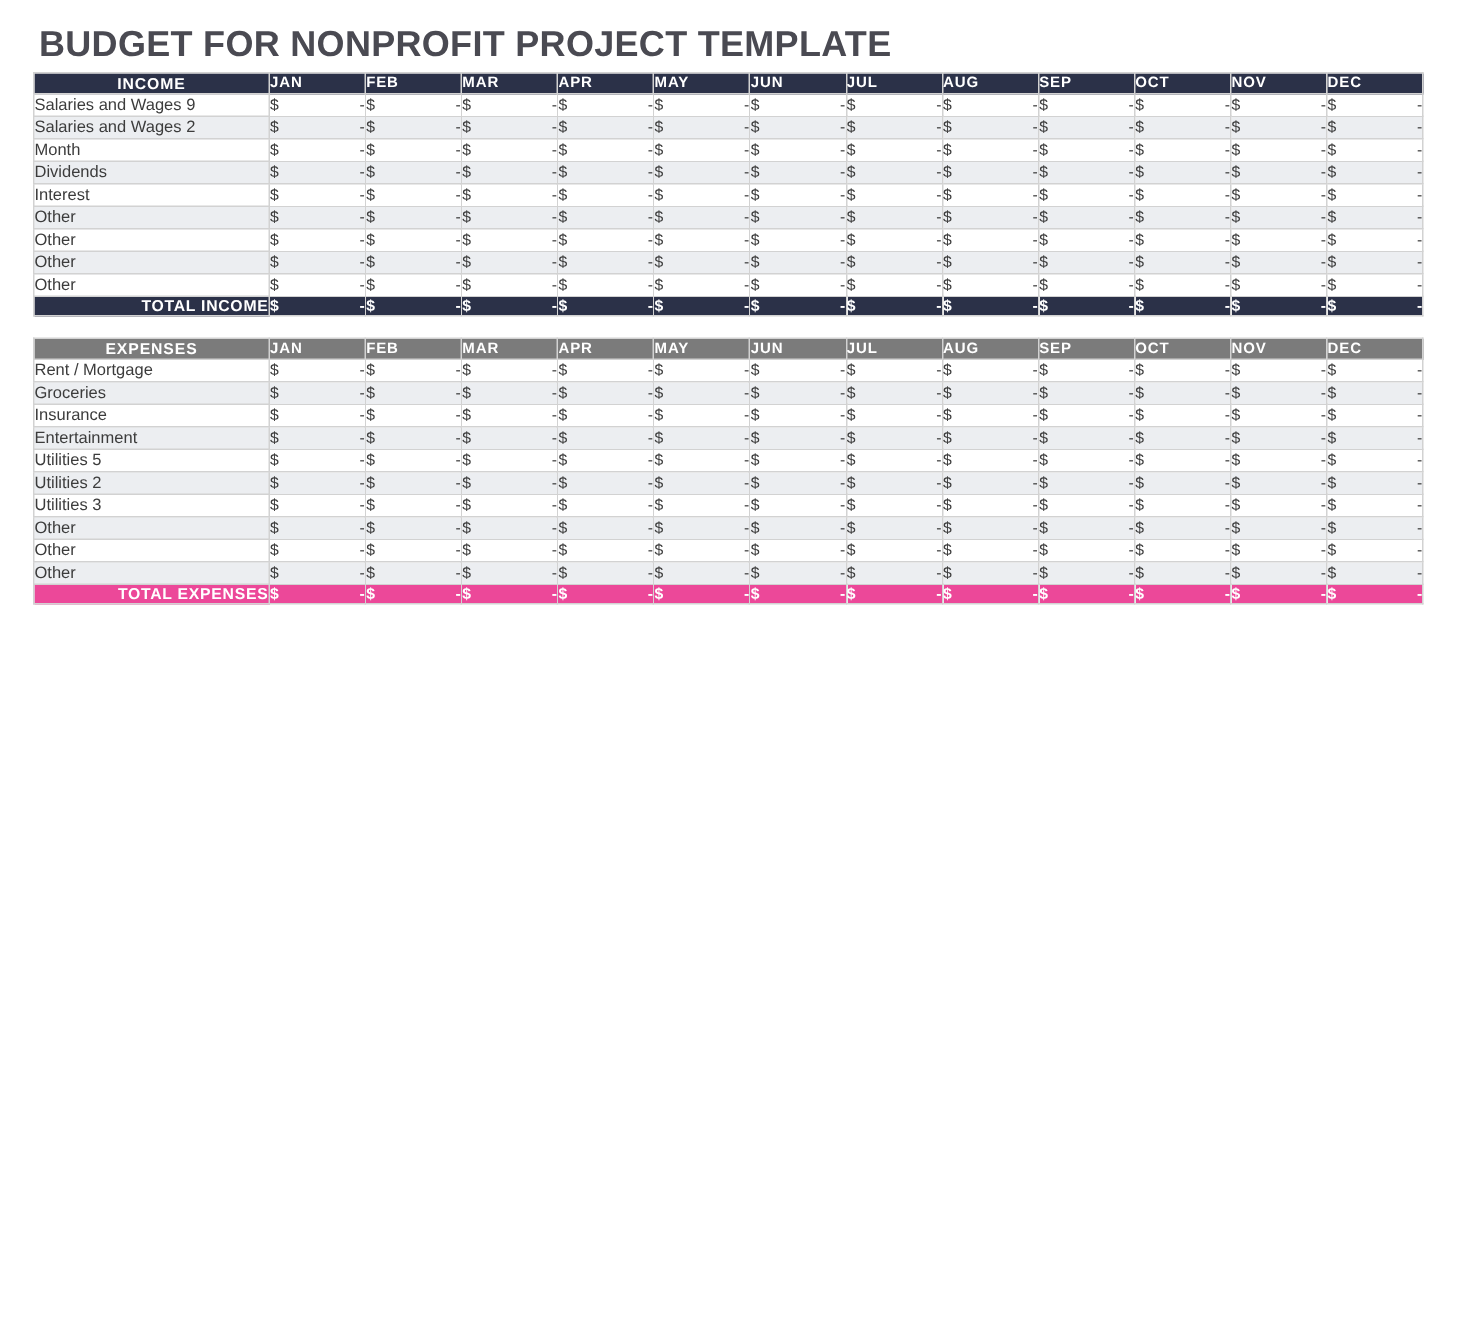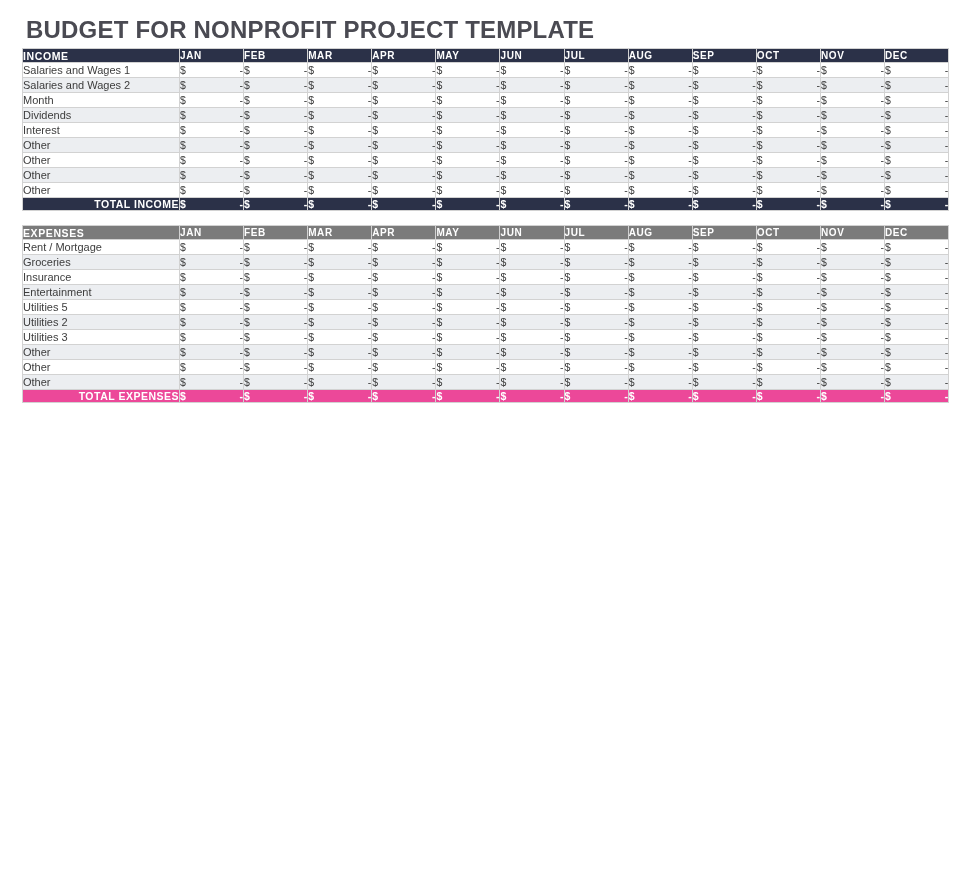--- a/index.html
+++ b/index.html
@@ -44,21 +44,21 @@
   }
   .hdr-income th {
     background: #2b3148;
     color: #ffffff;
   }
   .hdr-expenses th {
     background: #7b7b7b;
     color: #ffffff;
   }
   th.cat-head {
-    text-align: left;
+    text-align: center;
     font-size: 10.5px;
     font-weight: bold;
     letter-spacing: 0.6px;
     padding: 9px 0 9px 10px;
     height: 13px;
   }
   th.mon-head {
     text-align: left;
     font-size: 10px;
     font-weight: bold;
@@ -144,21 +144,21 @@
           <th class="mon-head">JUL</th>
           <th class="mon-head">AUG</th>
           <th class="mon-head">SEP</th>
           <th class="mon-head">OCT</th>
           <th class="mon-head">NOV</th>
           <th class="mon-head">DEC</th>
         </tr>
     </thead>
     <tbody id="income-body">
         <tr>
-          <td class="label">Salaries and Wages 1</td>
+          <td class="label">Salaries and Wages 9</td>
           <td class="money">
             <div class="money-inner">
               <span class="cur">$</span>
               <span class="dash">-</span>
             </div>
           </td>
           <td class="money">
             <div class="money-inner">
               <span class="cur">$</span>
               <span class="dash">-</span>

